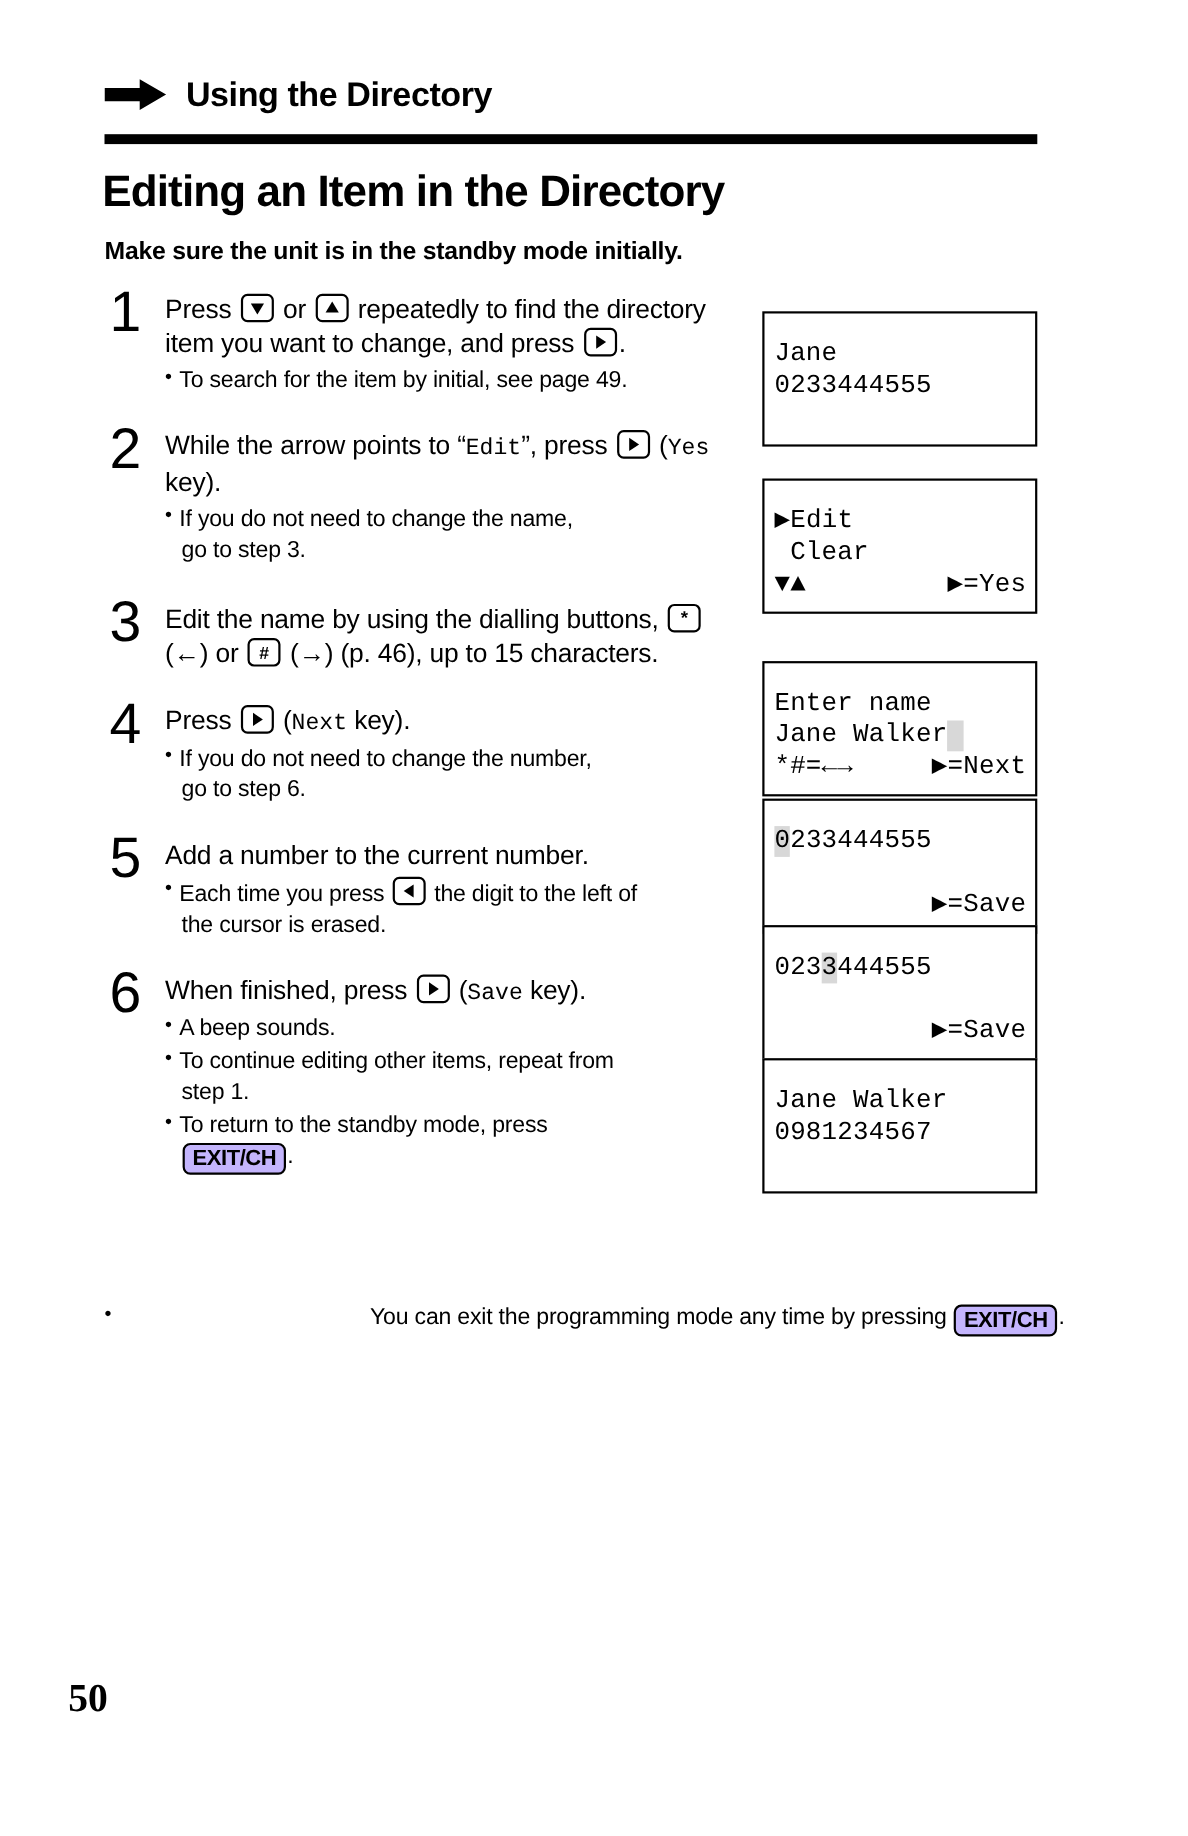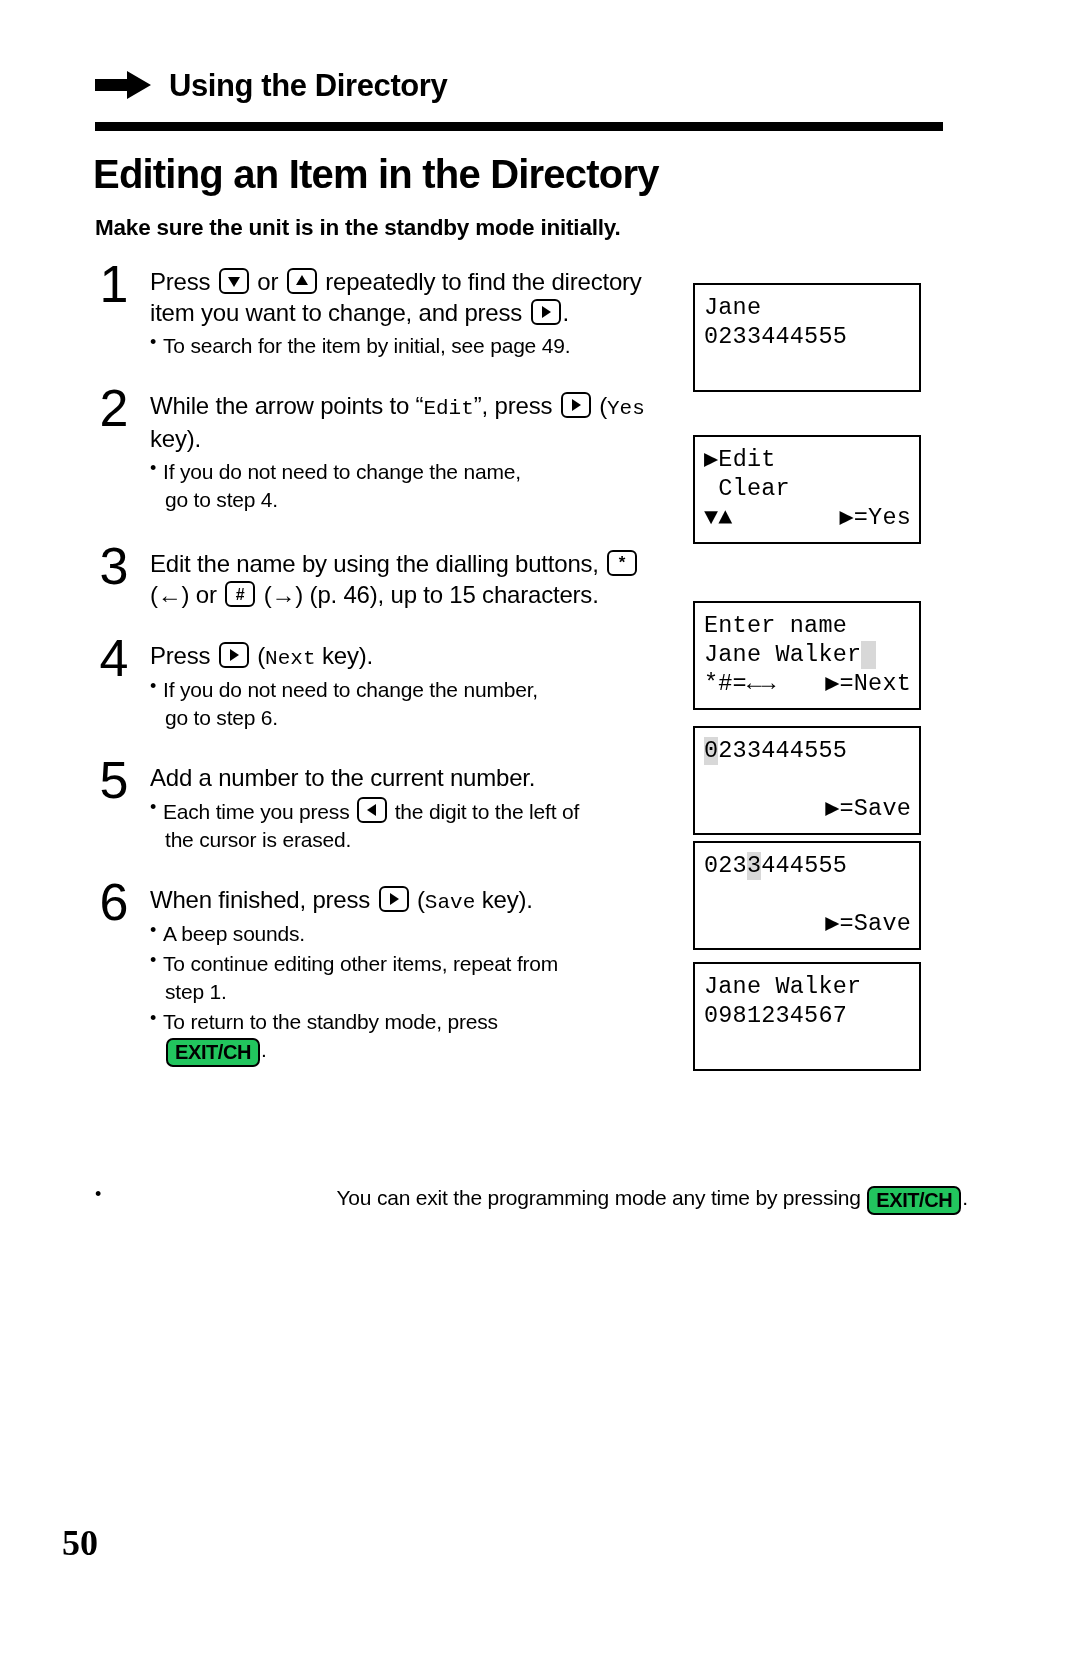--- a/index.html
+++ b/index.html
@@ -23,21 +23,21 @@
     height: 1669px;
   }
 
   
   .runhead {
     position: absolute;
     left: 95px;
     top: 70px;
     width: 850px;
     display: flex;
-    align-items: flex-start;
+    align-items: center;
     gap: 18px;
   }
   .arrow-icon {
     width: 56px;
     height: 30px;
     flex: none;
     display: block;
   }
   .runhead-title {
     font-size: 31px;
@@ -147,35 +147,35 @@
     display: inline-block;
     border: 2.5px solid #000;
     border-radius: 7px;
     padding: 1px 7px 2px 7px;
     font-size: 20px;
     font-weight: bold;
     letter-spacing: -0.4px;
     line-height: 1.1;
     vertical-align: -2px;
     margin: 0 1px;
-    background: #22c55e;
+    background: #c4b5fd;
     white-space: nowrap;
   }
 
   
   .lcd {
     position: absolute;
     box-sizing: border-box;
-    width: 228px;
+    width: 250px;
     border: 2.5px solid #000;
     background: #ffffff;
     font-family: "Liberation Mono", "DejaVu Sans Mono", monospace;
     font-size: 23.5px;
     line-height: 1.20;
-    padding: 9px 8px 9px 9px;
+    padding: 23px 8px 9px 9px;
     letter-spacing: 0.2px;
   }
   .lcd-row { white-space: pre; height: 29px; display: flex; align-items: baseline; }
   .lcd-row.spread { justify-content: space-between; }
   .cursor {
     background: #d8d8d8;
     display: inline-block;
   }
 
   
@@ -241,21 +241,21 @@
     </div>
 
     <div class="step" style="margin-bottom:34px;">
       <div class="step-num">2</div>
       <div class="step-main">
         <span>While the arrow points to “</span><span class="mono">Edit</span><span>”, press </span><span class="key"><svg width="18" height="22" viewBox="0 0 18 22">
               <path d="M5 5 L14 11 L5 17 Z" fill="#000"></path>
             </svg></span><span> (</span><span class="mono">Yes</span><span> key).</span>
       </div>
       <div class="bullets">
-        <div class="bullet"><span>If you do not need to change the name,</span><span class="cont">go to step 4.</span></div>
+        <div class="bullet"><span>If you do not need to change the name,</span><span class="cont">go to step 3.</span></div>
       </div>
     </div>
 
     <div class="step" style="margin-bottom:30px;">
       <div class="step-num">3</div>
       <div class="step-main">
         <span>Edit the name by using the dialling buttons, </span><span class="key"><svg width="18" height="22" viewBox="0 0 18 22">
               <text x="9" y="16" font-family="Liberation Sans, sans-serif" font-size="17" font-weight="bold" text-anchor="middle" fill="#000">*</text>
             </svg></span><span> (←) or </span><span class="key"><svg width="18" height="22" viewBox="0 0 18 22">
               <text x="9" y="17" font-family="Liberation Sans, sans-serif" font-size="16" font-weight="bold" text-anchor="middle" fill="#000">#</text>

